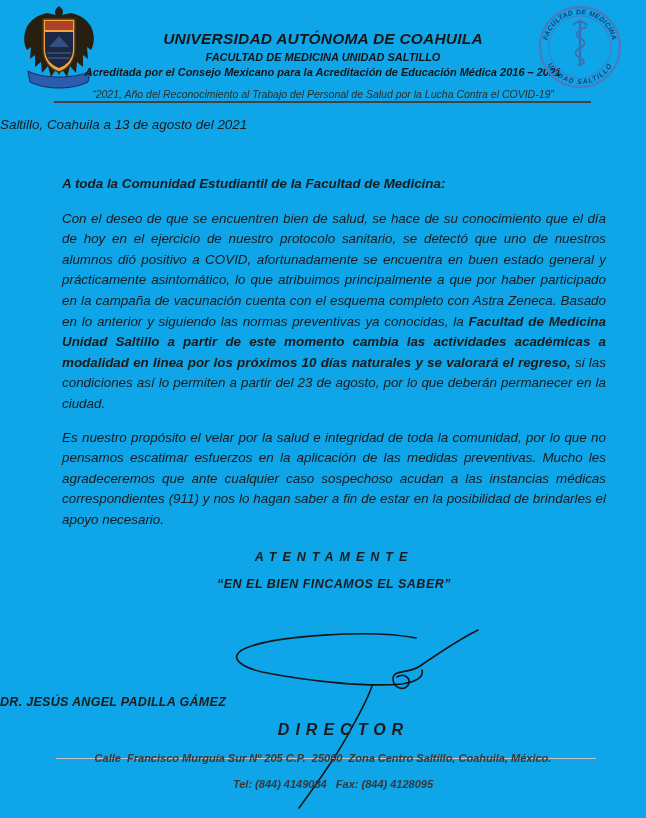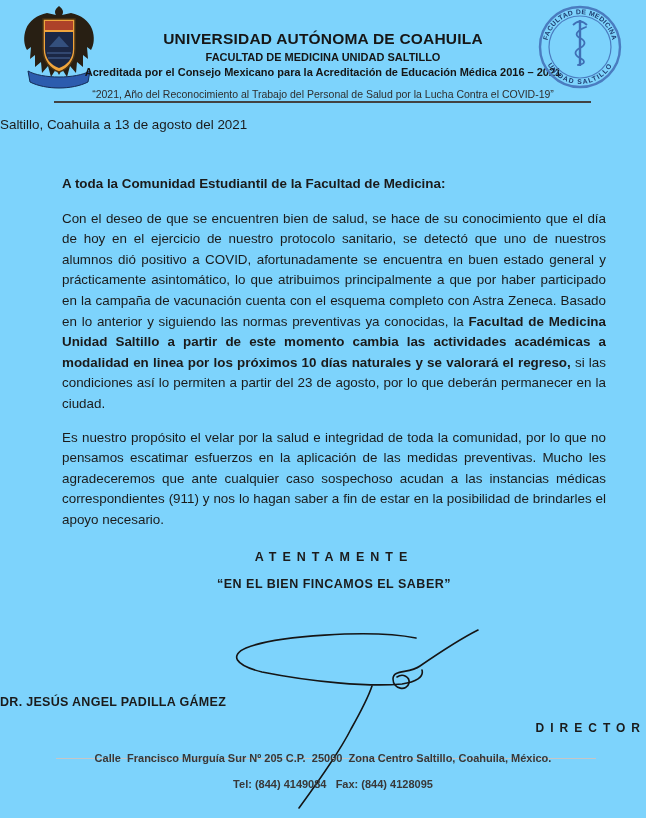--- a/index.html
+++ b/index.html
@@ -1,18 +1,18 @@
 <!DOCTYPE html>
 <html><head>
 <meta charset="utf-8">
 <style>
   html,body{margin:0;padding:0;background:#ffffff;}
   .page{
-    position:relative;width:646px;height:818px;background:#7dd3fc;overflow:hidden;
-    font-family:"Liberation Sans",sans-serif;color:#1b1b1b;
+    position:relative;width:646px;height:818px;background:#0ea5e9;overflow:hidden;
+    font-family:"Liberation Sans",sans-serif;color:#1b1b1b;font-style:italic;
   }
   
   .crest{position:absolute;left:20px;top:3px;width:78px;height:92px;}
   .seal{position:absolute;left:537px;top:3px;width:86px;height:88px;}
   .header-text{position:absolute;top:30px;left:60px;right:60px;text-align:center;color:#161616;}
   .header-text div{white-space:nowrap;}
   .h-university{font-size:15.5px;font-weight:bold;letter-spacing:.2px;}
   .h-faculty{font-size:11px;font-weight:bold;margin-top:3px;}
   .h-accred{font-size:11px;font-weight:bold;margin-top:3px;}
   .h-motto{font-size:10.5px;margin-top:10px;color:#2e2e2e;}
@@ -24,21 +24,21 @@
     font-size:13.4px;line-height:20.6px;text-align:justify;
   }
   .salutation{font-weight:bold;margin:0 0 14px 0;}
   .para{margin:0 0 13px 0;}
   .b{font-weight:bold;}
   .closing{text-align:center;font-weight:bold;font-size:12.5px;letter-spacing:6px;margin:16px 0 0 0;}
   .school-motto{text-align:center;font-weight:bold;font-size:12.5px;letter-spacing:.5px;margin:7px 0 0 0;}
   
   .sig{position:absolute;left:0;top:0;width:646px;height:818px;pointer-events:none;}
   .signer-name{position:absolute;top:695px;left:0;right:0;text-align:left;font-weight:bold;font-size:12.5px;letter-spacing:.3px;}
-  .signer-title{position:absolute;top:721px;left:0;right:0;text-align:right;font-weight:bold;font-size:12px;letter-spacing:6px;padding-left:41px;}
+  .signer-title{position:absolute;top:721px;left:0;right:0;text-align:center;font-weight:bold;font-size:16px;letter-spacing:6px;padding-left:41px;}
   
   .foot-rule{position:absolute;top:758px;left:56px;width:540px;border-top:1px solid #c6c6c6;}
   .foot-address{position:absolute;top:752px;left:0;right:0;text-align:center;font-weight:bold;font-size:11px;color:#383838;white-space:pre-wrap;}
   .foot-phone{position:absolute;top:778px;left:0;right:0;text-align:center;font-weight:bold;font-size:11px;color:#383838;white-space:pre-wrap;padding-left:20px;}
   .seal-text{font-family:"Liberation Sans",sans-serif;font-weight:bold;fill:#1d3a6e;}
 </style>
 </head>
 <body>
 
 <div class="page">

